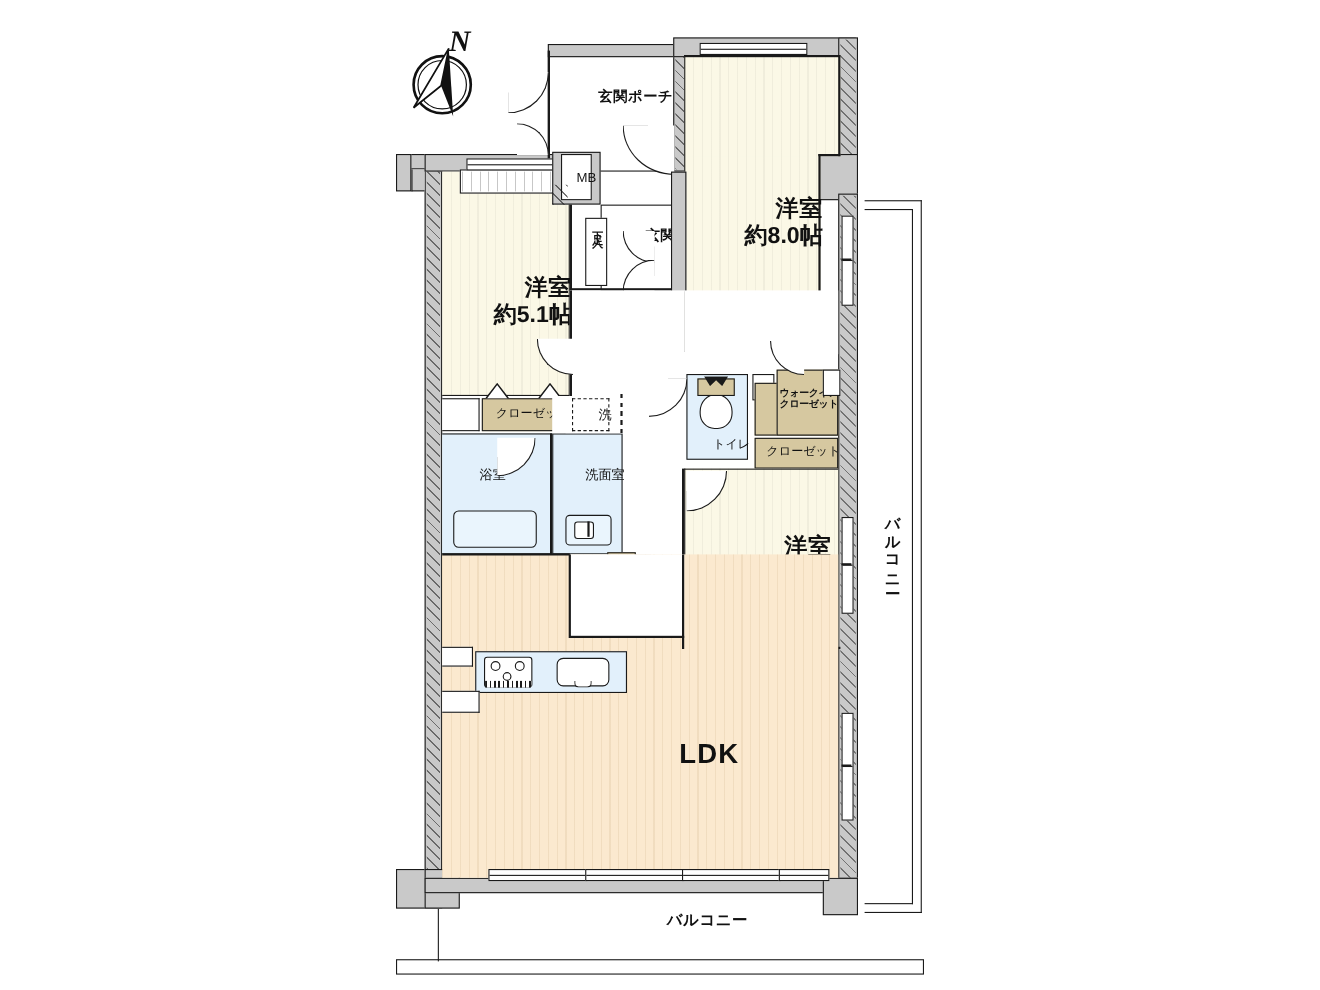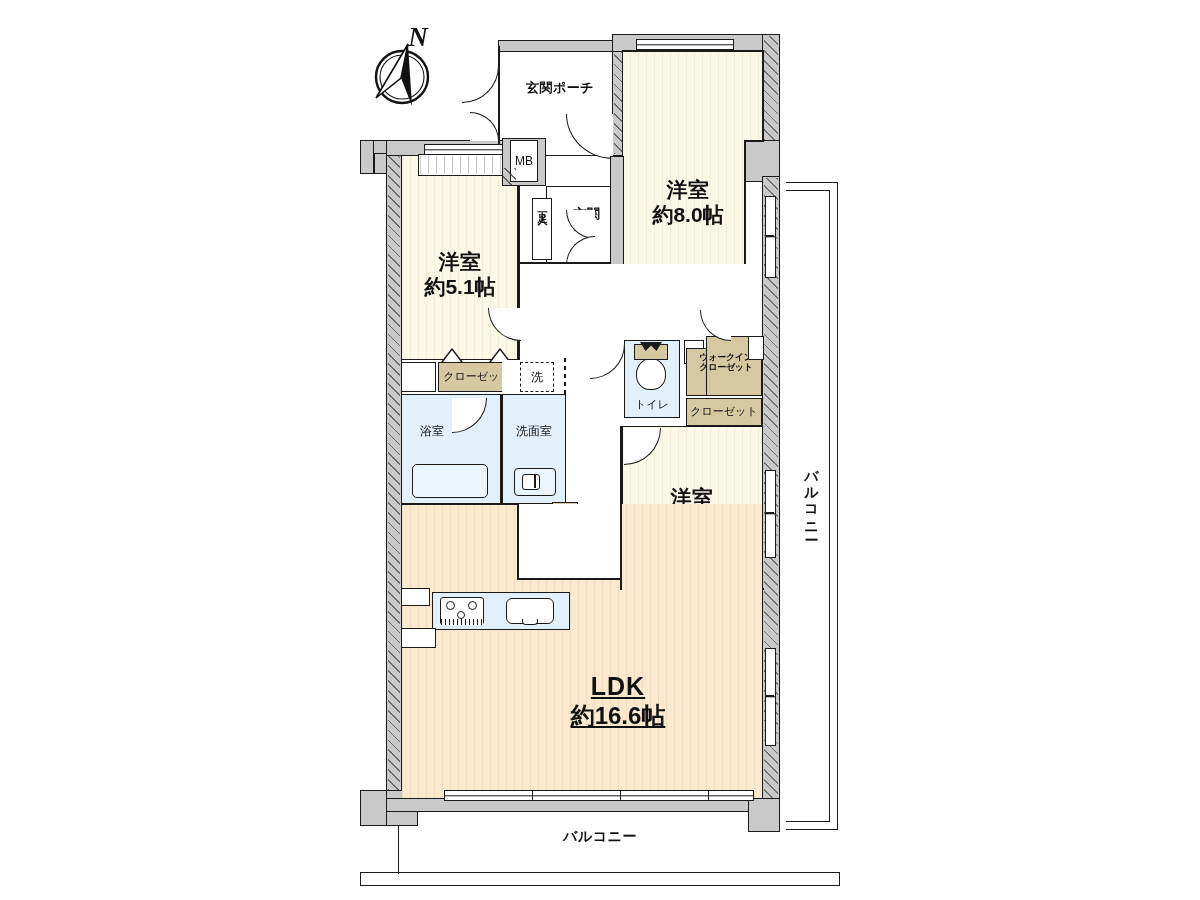--- a/index.html
+++ b/index.html
@@ -29,21 +29,21 @@
   .wall{background:#c9c9c9;border:1.6px solid #1a1a1a;}
   .thin{border:1.4px solid #1a1a1a;background:transparent;}
   .ln{background:#1a1a1a;}
   .ln-thin{background:#333;}
 
   
   .hatch{background-image:repeating-linear-gradient(45deg,
       #1a1a1a 0 1.2px, transparent 1.2px 7px);}
 
   
-  .lbl{position:absolute;color:#111;text-align:center;line-height:1.18;
+  .lbl{position:absolute;color:#111;text-align:right;line-height:1.18;
        white-space:nowrap;letter-spacing:0.5px;}
   .lbl-room{font-size:21px;font-weight:700;}
   .lbl-room .sz{font-size:21px;font-weight:700;letter-spacing:0px;}
   .lbl-mid{font-size:13px;font-weight:700;}
   .lbl-sm{font-size:11px;font-weight:400;letter-spacing:0px;}
   .lbl-xs{font-size:9px;font-weight:700;letter-spacing:-0.3px;line-height:1.15;}
   .lbl-ldk{font-size:25px;font-weight:700;letter-spacing:1px;}
   .lbl-ldk .sz{font-size:24px;letter-spacing:0px;}
   .vert{writing-mode:vertical-rl;text-orientation:upright;letter-spacing:2px;}
 
@@ -263,23 +263,22 @@
 
   <div class="abs floor-ldk" style="left:402px;top:504px;width:360px;height:294px;"></div>
   <div class="abs floor-ldk" style="left:402px;top:504px;width:116px;height:86px;"></div>
 
   <div class="abs floor-white" style="left:518px;top:504px;width:104px;height:76px;"></div>
   <div class="abs ln" style="left:517px;top:504px;width:2px;height:76px;"></div>
   <div class="abs ln" style="left:620px;top:504px;width:2px;height:86px;"></div>
   <div class="abs ln" style="left:518px;top:578px;width:104px;height:2px;"></div>
   <div class="abs ln" style="left:402px;top:503px;width:116px;height:2px;"></div>
 
-  <div class="lbl lbl-ldk" style="left:528px;top:672px;width:180px;text-decoration:underline;">
+  <div class="lbl lbl-ldk" style="left:492px;top:672px;width:180px;">
     <div>LDK</div>
-    <div class="sz">約16.6帖</div>
   </div>
 
   <div class="abs floor-wet" style="left:432px;top:592px;width:138px;height:38px;border:1.6px solid #1a1a1a;"></div>
   <div class="abs" style="left:440px;top:597px;width:44px;height:28px;border:1.6px solid #1a1a1a;
               border-radius:3px;background:#fff;"></div>
   <div class="abs" style="left:446px;top:601px;width:9px;height:9px;border:1.4px solid #1a1a1a;border-radius:50%;"></div>
   <div class="abs" style="left:468px;top:601px;width:9px;height:9px;border:1.4px solid #1a1a1a;border-radius:50%;"></div>
   <div class="abs" style="left:457px;top:611px;width:8px;height:8px;border:1.4px solid #1a1a1a;border-radius:50%;"></div>
   <div class="abs" style="left:441px;top:619px;width:42px;height:6px;
               background:repeating-linear-gradient(90deg,#1a1a1a 0 1.5px,#fff 1.5px 4px);"></div>

